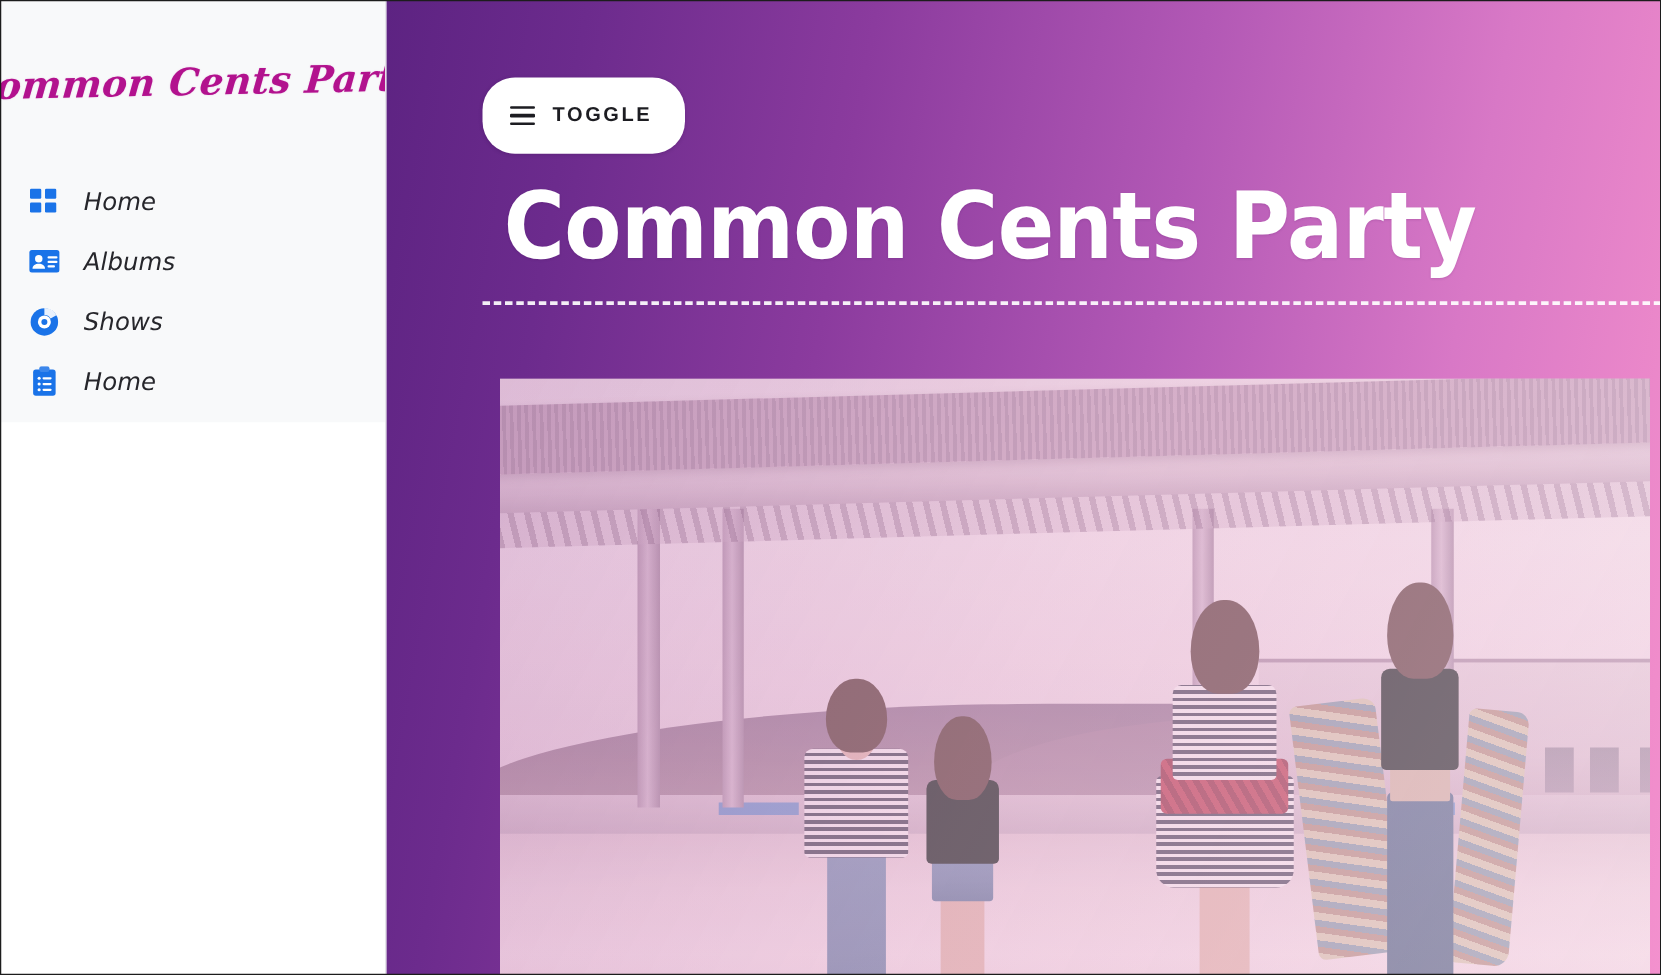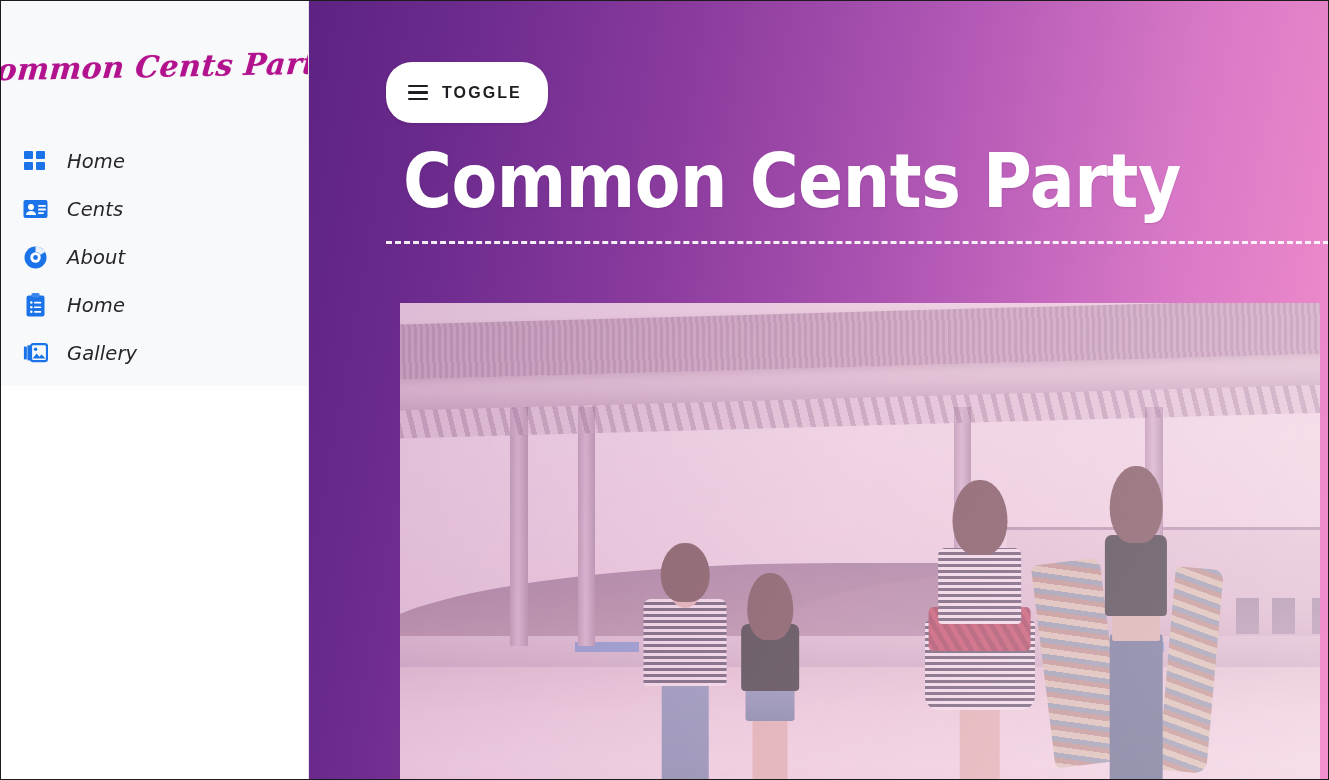--- a/index.html
+++ b/index.html
@@ -396,35 +396,35 @@
         <span class="nav-icon">
           <svg width="25" height="20" viewBox="0 0 25 20" fill="none">
             <rect x="0.5" y="1" width="24" height="18" rx="2" fill="#1a73e8"></rect>
             <circle cx="8" cy="8" r="3" fill="#ffffff"></circle>
             <path d="M3 16c0-2.6 2.3-4 5-4s5 1.4 5 4z" fill="#ffffff"></path>
             <rect x="15" y="6" width="8" height="1.8" rx="0.9" fill="#ffffff"></rect>
             <rect x="15" y="9.6" width="8" height="1.8" rx="0.9" fill="#ffffff"></rect>
             <rect x="15" y="13.2" width="6" height="1.8" rx="0.9" fill="#ffffff"></rect>
           </svg>
         </span>
-        <span class="nav-label">Cents</span>
+        <span class="nav-label">Albums</span>
       </a>
         </li>
 
       <li>
           <a class="nav-item" href="#">
         <span class="nav-icon">
           <svg width="23" height="23" viewBox="0 0 23 23">
             <circle cx="11.5" cy="11.5" r="11" fill="#1a73e8"></circle>
             <circle cx="11.5" cy="11.5" r="5.2" fill="#ffffff"></circle>
             <circle cx="11.5" cy="11.5" r="2.4" fill="#1a73e8"></circle>
             <path d="M11.5 0.5a11 11 0 0 1 9.6 5.6l-4.6 2.6A5.8 5.8 0 0 0 11.5 6z" fill="#ffffff" opacity="0.9"></path>
           </svg>
         </span>
-        <span class="nav-label">About</span>
+        <span class="nav-label">Shows</span>
       </a>
         </li>
 
       <li>
           <a class="nav-item" href="#">
         <span class="nav-icon">
           <svg width="19" height="24" viewBox="0 0 19 24">
             <rect x="0.5" y="2.5" width="18" height="21" rx="2.2" fill="#1a73e8"></rect>
             <rect x="5.5" y="0" width="8" height="4.6" rx="1.6" fill="#1a73e8"></rect>
             <rect x="5.5" y="0" width="8" height="4.6" rx="1.6" fill="#ffffff" opacity="0.15"></rect>
@@ -435,34 +435,20 @@
             <circle cx="5.3" cy="18.8" r="1.25" fill="#ffffff"></circle>
             <rect x="8" y="18" width="7.3" height="1.7" rx="0.85" fill="#ffffff"></rect>
           </svg>
         </span>
         <span class="nav-label">Home</span>
       </a>
         </li>
 
 
 
-      <li>
-          <a class="nav-item" href="#">
-        <span class="nav-icon">
-          <svg width="25" height="21" viewBox="0 0 25 21" fill="none">
-            <rect x="0.9" y="3.5" width="3" height="13" rx="1" fill="#1a73e8"></rect>
-            <rect x="4.4" y="2.2" width="3" height="15.4" rx="1" fill="#1a73e8"></rect>
-            <rect x="8.0" y="1.1" width="16" height="17" rx="2.2" fill="none" stroke="#1a73e8" stroke-width="2.2"></rect>
-            <circle cx="12.6" cy="6.2" r="1.7" fill="#1a73e8"></circle>
-            <path d="M9.6 15.6l4.1-5.0 2.6 3.1 2.3-2.3 4.0 4.2z" fill="#1a73e8"></path>
-          </svg>
-        </span>
-        <span class="nav-label">Gallery</span>
-      </a>
-        </li>
 
     </ul>
 
     <div class="sidebar-filler"></div>
   </aside>
 
   <section id="main">
 
     <button class="toggle-btn">
       <span class="burger">

